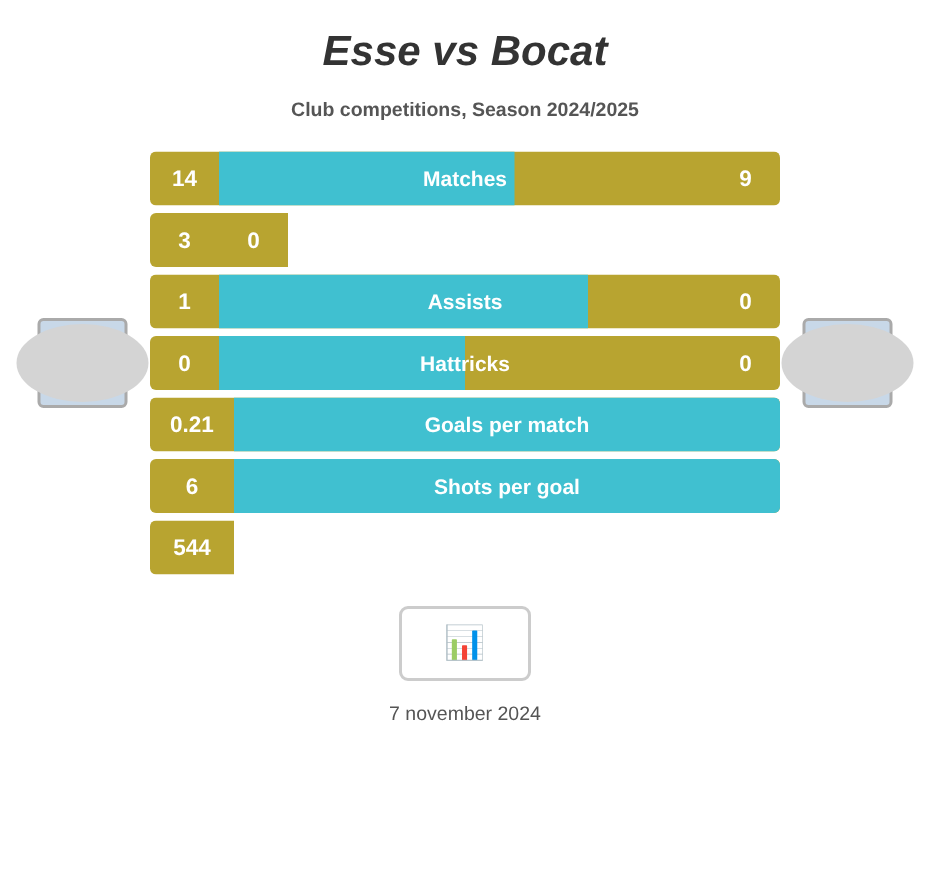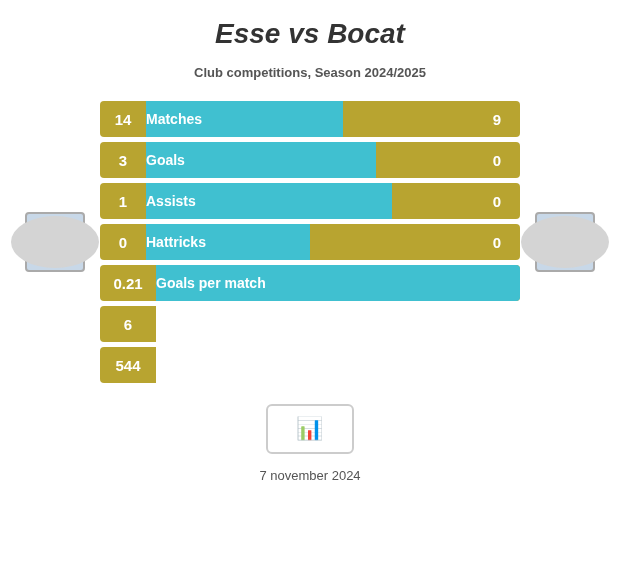--- a/index.html
+++ b/index.html
@@ -113,20 +113,21 @@
       background: #40c0d0;
     }
 
     .stat-label {
       position: relative;
       z-index: 2;
       color: #fff;
       font-weight: bold;
       font-size: 14px;
       width: 100%;
+      text-align: center;
     }
 
     .stat-right-num {
       background: #b8a430;
       color: #fff;
       font-weight: bold;
       font-size: 15px;
       min-width: 46px;
       height: 100%;
       display: flex;
@@ -219,25 +220,20 @@
           <div class="stat-left-num">14</div>
           <div class="stat-bar-area">
             <div class="stat-bg"></div>
             <div class="stat-fill" style="width: 60%;"></div>
             <div class="stat-label">Matches</div>
           </div>
           <div class="stat-right-num">9</div>
         </div>
         <div class="stat-row">
           <div class="stat-left-num">3</div>
-          <div class="stat-bar-area">
-            <div class="stat-bg"></div>
-            <div class="stat-fill" style="width: 70%;"></div>
-            <div class="stat-label">Goals</div>
-          </div>
           <div class="stat-right-num">0</div>
         </div>
         <div class="stat-row">
           <div class="stat-left-num">1</div>
           <div class="stat-bar-area">
             <div class="stat-bg"></div>
             <div class="stat-fill" style="width: 75%;"></div>
             <div class="stat-label">Assists</div>
           </div>
           <div class="stat-right-num">0</div>
@@ -254,20 +250,25 @@
         <div class="stat-row single">
           <div class="stat-left-num">0.21</div>
           <div class="stat-bar-area">
             <div class="stat-bg"></div>
             <div class="stat-fill" style="width: 100%;"></div>
             <div class="stat-label">Goals per match</div>
           </div>
         </div>
         <div class="stat-row single">
           <div class="stat-left-num">6</div>
+          <div class="stat-bar-area">
+            <div class="stat-bg"></div>
+            <div class="stat-fill" style="width: 100%;"></div>
+            <div class="stat-label">Shots per goal</div>
+          </div>
         </div>
         <div class="stat-row single">
           <div class="stat-left-num">544</div>
         </div>
       </div>
 
     <div class="side-wrapper">
       <div class="ellipse-bg"></div>
       <div class="avatar-inner">?</div>
     </div>

